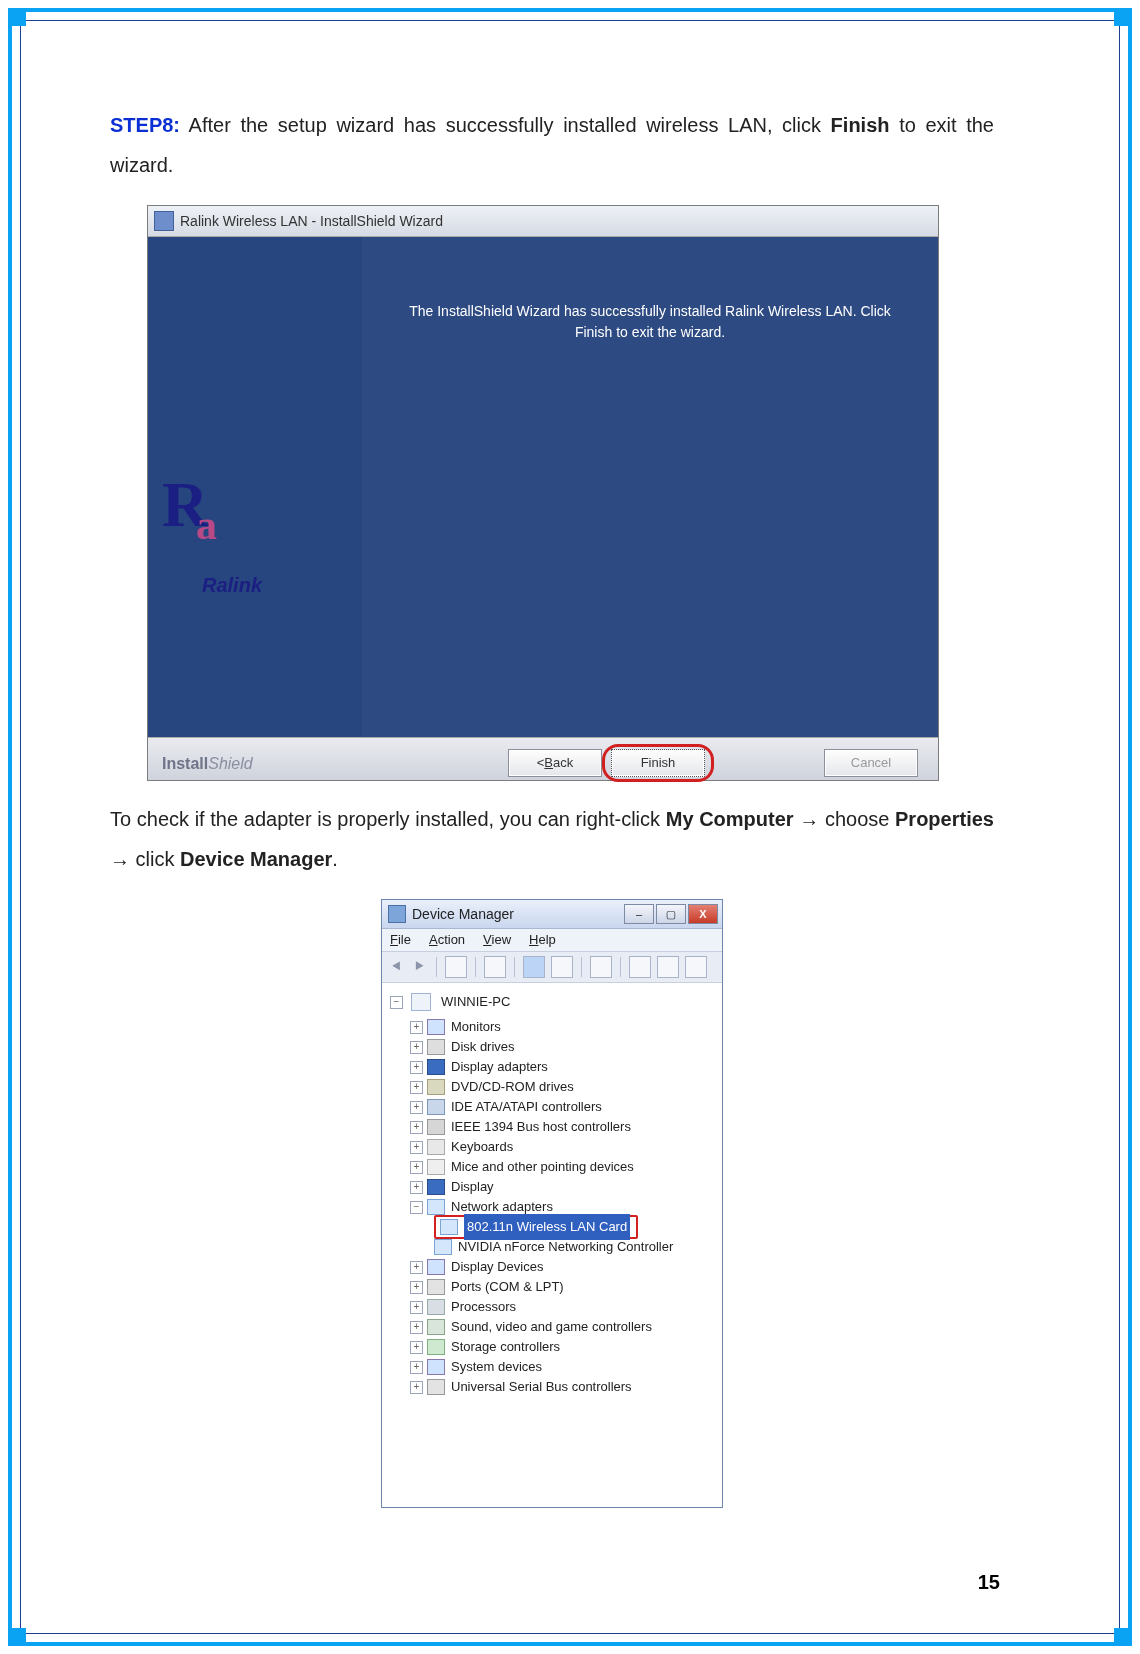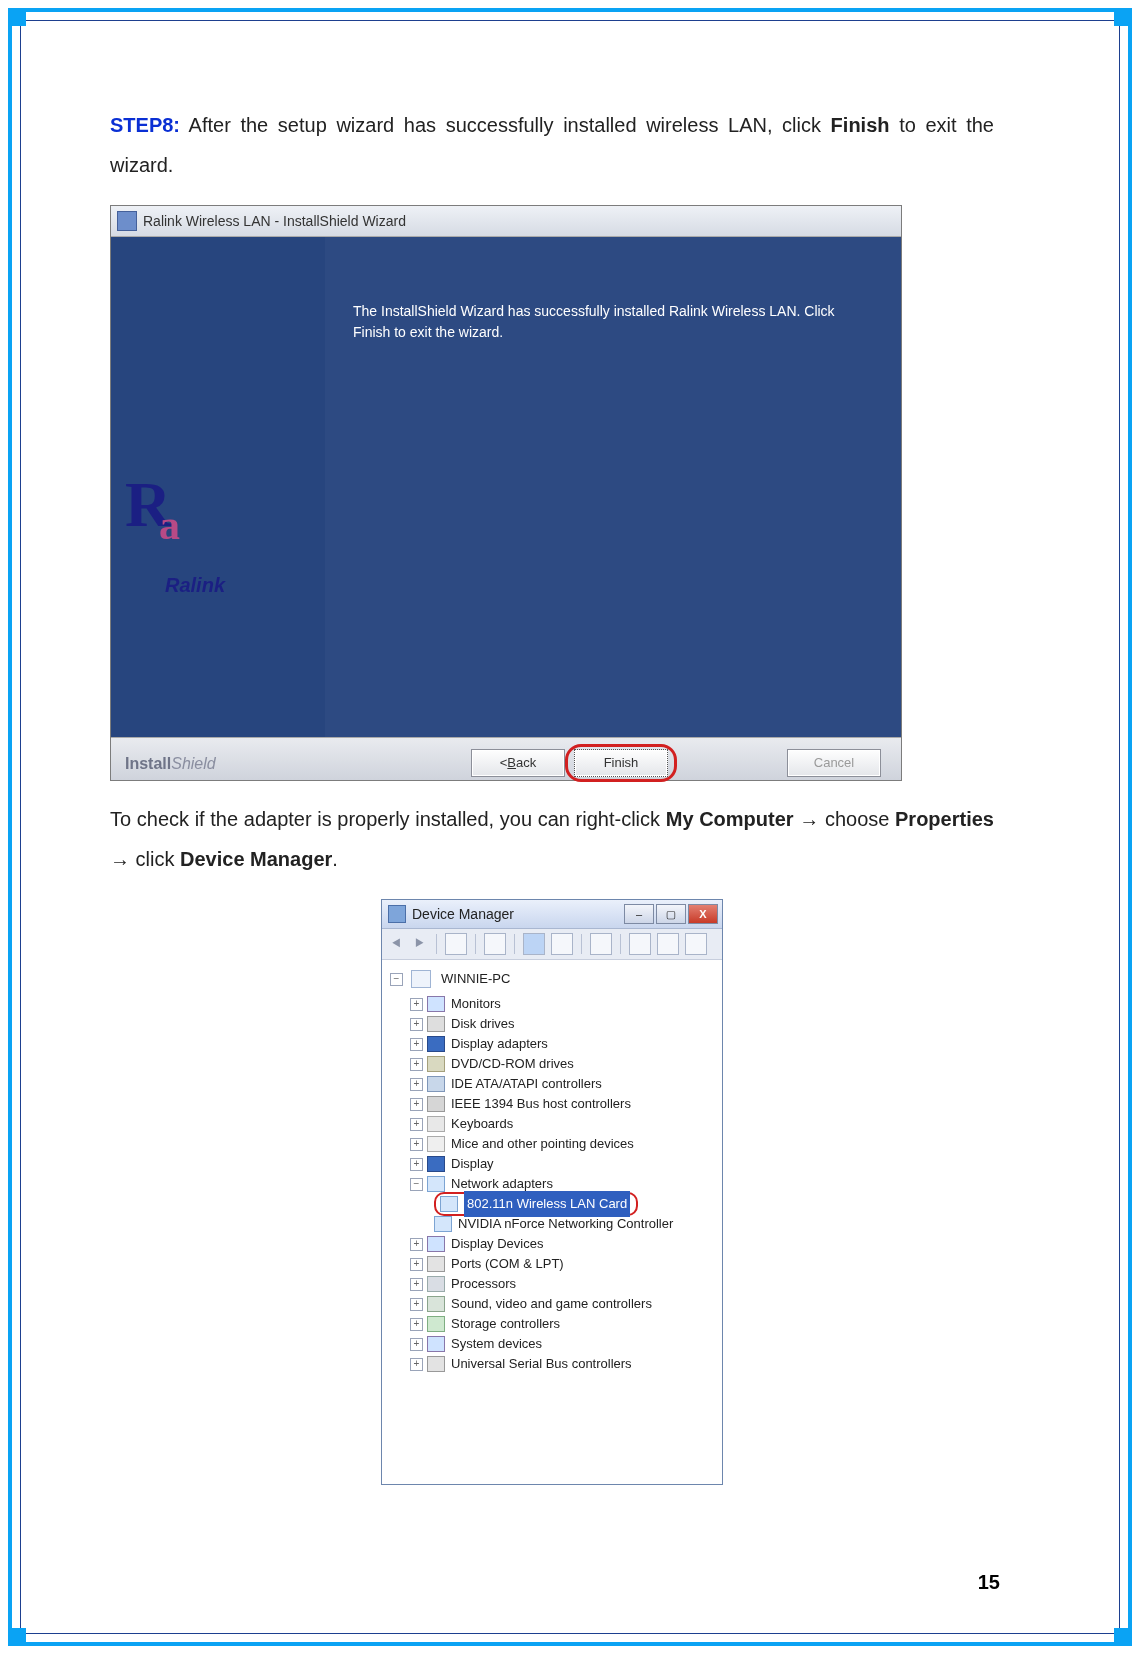--- a/index.html
+++ b/index.html
@@ -34,20 +34,21 @@
   .step-label { color:#0a2fd4; font-weight:bold; }
   .bold { font-weight:bold; }
   .para { text-align: justify; }
 
   
   .installer {
     border:1px solid #7c7c7c;
     width:790px;
     margin-top:6px;
     box-shadow:0 0 0 1px #bdbdbd inset;
+    margin-left:37px;
   }
   .titlebar {
     height:30px;
     background:linear-gradient(#eef1f6,#d6dbe4);
     border-bottom:1px solid #aaa;
     display:flex; align-items:center;
     font-size:14px;
     color:#333;
     padding-left:6px;
   }
@@ -89,21 +90,21 @@
   }
   .installer-right {
     flex:1;
     color:#fff;
     padding:50px 28px;
     font-size:15px;
   }
   .installer-right h2 {
     font-size:17px; font-weight:bold; margin:0 0 28px 0; color:#fff;
   }
-  .installer-right p { line-height:1.5; font-size:14px;}
+  .installer-right p { line-height:1.5; font-size:14px;text-align:center;}
   .installer-footer {
     height:42px;
     background:linear-gradient(#e9ebef,#cfd3dc);
     border-top:1px solid #aaa;
     display:flex; align-items:flex-end;
     padding:0 14px;
     position:relative;
   }
   .installer-footer .brand {
     font-size:16px; color:#8a8ea0; font-style:italic;
@@ -186,21 +187,21 @@
   .nicon.net{background:#d4e6fb;border-color:#7ca4d3;}
   .nicon.port{background:#e3e3e3;border-color:#999;}
   .nicon.proc{background:#d9dde4;border-color:#9aa;}
   .nicon.snd{background:#d9e4da;border-color:#8aa48c;}
   .nicon.stor{background:#cfe9d0;border-color:#7fae82;}
   .nicon.sys{background:#cfe3ff;border-color:#87a;}
   .nicon.usb{background:#e3e3e3;border-color:#999;}
   .nicon.portable{background:#cfe3ff;border-color:#87a;}
   .nicon.root{width:18px;height:16px;background:#eef3fb;border-color:#9fb4d4;}
   .netcard {
-    border:2px solid #d22020; border-radius:10px; padding:0 6px 0 2px;
+    border:2px solid #d22020; border-radius:2px; padding:0 6px 0 2px;
     display:inline-flex; align-items:center; height:20px;text-align:right;
   }
   .netcard .sel {
     background:#2f5fbf; color:#fff; padding:0 3px;
   }
   .pagenum {
     position:absolute; right:140px; bottom:60px;
     font-size:20px; font-weight:bold;
   }
 </style>
@@ -268,20 +269,26 @@
           <div class="icon"></div>
           <span class="title">Device Manager</span>
           <div class="winbtns">
             <div class="winctl">–</div>
             <div class="winctl">▢</div>
             <div class="winctl close">
                 <span>X</span>
               </div>
           </div>
         </div>
+        <div class="menu">
+          <span><span class="u">F</span><span>ile</span></span>
+          <span><span class="u">A</span><span>ction</span></span>
+          <span><span class="u">V</span><span>iew</span></span>
+          <span><span class="u">H</span><span>elp</span></span>
+        </div>
         <div class="toolbar">
           <span class="tbarrow">⯇</span>
           <span class="tbarrow">⯈</span>
           <span class="tbsep"></span>
           <div class="tbico"></div>
           <span class="tbsep"></span>
           <div class="tbico"></div>
           <span class="tbsep"></span>
           <div class="tbico" style="background:#bcd4f5;"></div>
           <div class="tbico"></div>

